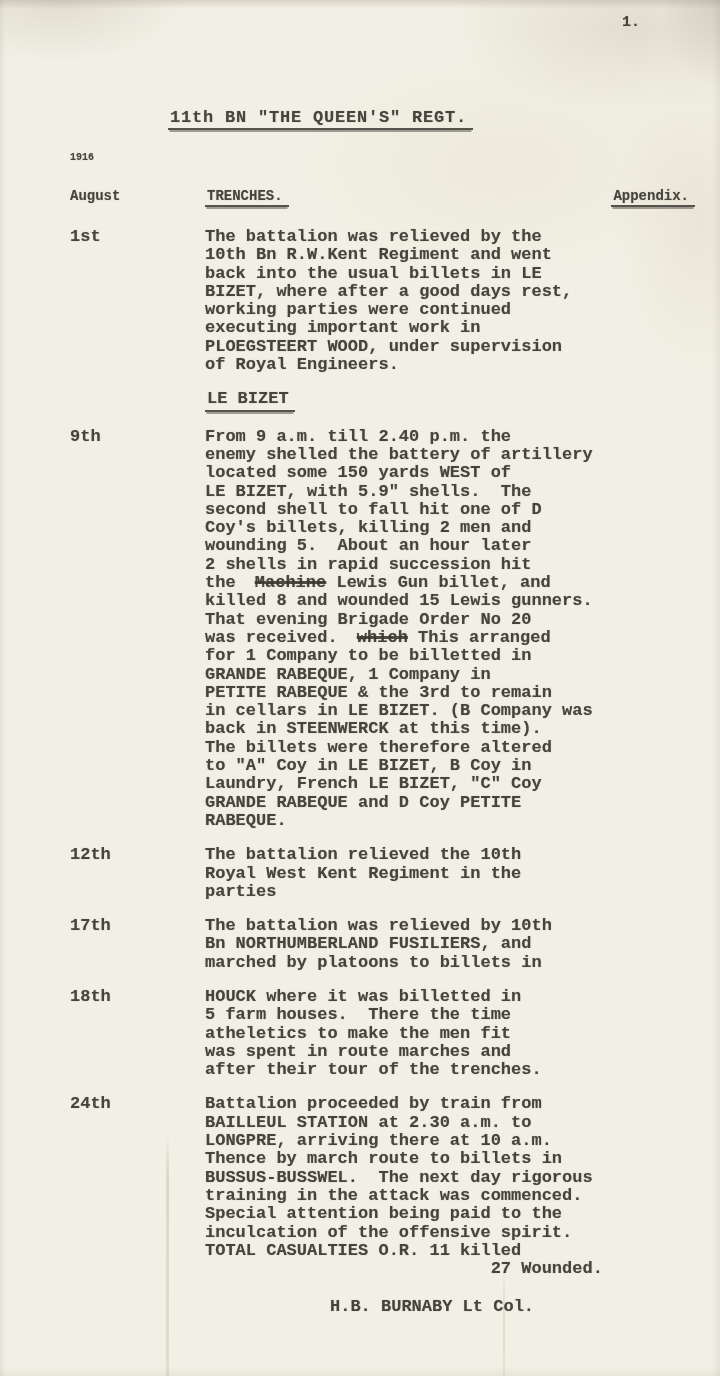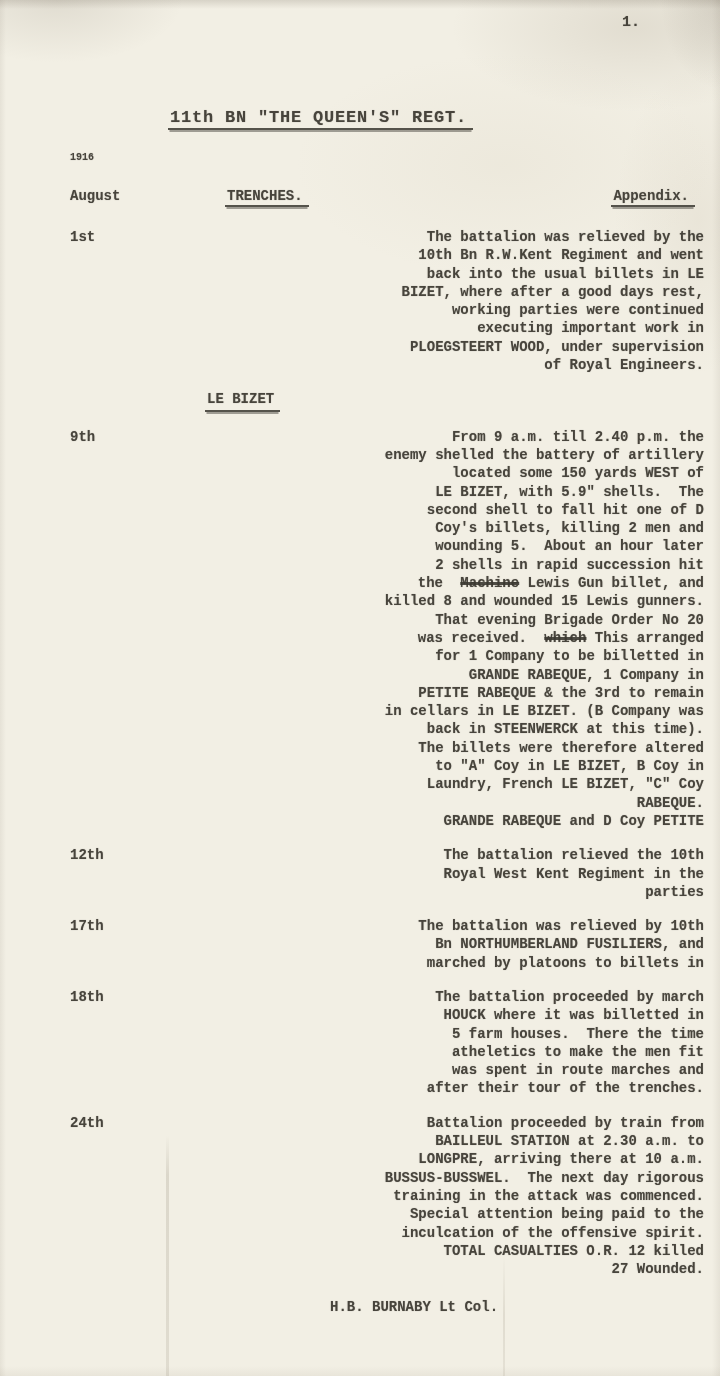--- a/index.html
+++ b/index.html
@@ -50,35 +50,34 @@
   .year-label {
     position: absolute;
     top: 152px; left: 70px;
     font-size: 10px;
   }
   .month-row {
     position: absolute;
     top: 188px; left: 70px; right: 25px;
     display: flex;
     font-size: 14px;
-    gap: 20px;
   }
   .month-cell { width: 135px; }
   .section-cell { flex: 1; text-decoration: underline; }
   .appendix-cell { }
   .content {
     position: absolute;
     top: 228px; left: 70px; right: 16px;
-    font-size: 14px;
+    font-size: 17px;
     line-height: 18.3px;
   }
   .entry { display: flex; margin-bottom: 16px; }
   .entry .date { width: 135px; flex: 0 0 135px; }
   .entry .lines { flex: 1; }
-  .line { white-space: pre; text-align: right; }
+  .line { white-space: pre; }
   .entry-heading { margin: 0 0 16px 135px; }
   .strike {
     text-decoration: line-through;
     text-decoration-thickness: 2.5px;
     text-decoration-color: rgba(58,55,47,0.8);
     padding-left: 9px;
   }
   .signature { margin: 20px 0 0 260px; }
   .crease { position: absolute; pointer-events: none; }
   .crease-left {
@@ -152,22 +151,22 @@
             <div class="line txt">That evening Brigade Order No 20</div>
             <div class="line txt"><span>was received. </span><span class="strike">which</span><span> This arranged</span></div>
             <div class="line txt">for 1 Company to be billetted in</div>
             <div class="line txt">GRANDE RABEQUE, 1 Company in</div>
             <div class="line txt">PETITE RABEQUE &amp; the 3rd to remain</div>
             <div class="line txt">in cellars in LE BIZET. (B Company was</div>
             <div class="line txt">back in STEENWERCK at this time).</div>
             <div class="line txt">The billets were therefore altered</div>
             <div class="line txt">to "A" Coy in LE BIZET, B Coy in</div>
             <div class="line txt">Laundry, French LE BIZET, "C" Coy</div>
+            <div class="line txt">GRANDE RABEQUE and D Coy PETITE</div>
             <div class="line txt">RABEQUE.</div>
-            <div class="line txt">GRANDE RABEQUE and D Coy PETITE</div>
           </div>
         </div>
         <div class="entry">
           <div class="date txt">12th</div>
           <div class="lines">
             <div class="line txt">The battalion relieved the 10th</div>
             <div class="line txt">Royal West Kent Regiment in the</div>
             <div class="line txt">parties</div>
           </div>
         </div>
@@ -175,38 +174,38 @@
           <div class="date txt">17th</div>
           <div class="lines">
             <div class="line txt">The battalion was relieved by 10th</div>
             <div class="line txt">Bn NORTHUMBERLAND FUSILIERS, and</div>
             <div class="line txt">marched by platoons to billets in</div>
           </div>
         </div>
         <div class="entry">
           <div class="date txt">18th</div>
           <div class="lines">
-            <div class="line txt">The battalion proceeded by march</div>
             <div class="line txt">HOUCK where it was billetted in</div>
             <div class="line txt">5 farm houses.  There the time</div>
             <div class="line txt">atheletics to make the men fit</div>
             <div class="line txt">was spent in route marches and</div>
             <div class="line txt">after their tour of the trenches.</div>
           </div>
         </div>
         <div class="entry">
           <div class="date txt">24th</div>
           <div class="lines">
             <div class="line txt">Battalion proceeded by train from</div>
             <div class="line txt">BAILLEUL STATION at 2.30 a.m. to</div>
             <div class="line txt">LONGPRE, arriving there at 10 a.m.</div>
+            <div class="line txt">Thence by march route to billets in</div>
             <div class="line txt">BUSSUS-BUSSWEL.  The next day rigorous</div>
             <div class="line txt">training in the attack was commenced.</div>
             <div class="line txt">Special attention being paid to the</div>
             <div class="line txt">inculcation of the offensive spirit.</div>
-            <div class="line txt">TOTAL CASUALTIES O.R. 12 killed</div>
+            <div class="line txt">TOTAL CASUALTIES O.R. 11 killed</div>
             <div class="line txt">                            27 Wounded.</div>
           </div>
         </div>
       </div>
     <div class="signature txt">H.B. BURNABY Lt Col.</div>
   </div>
 </div>
 
 </body></html>

